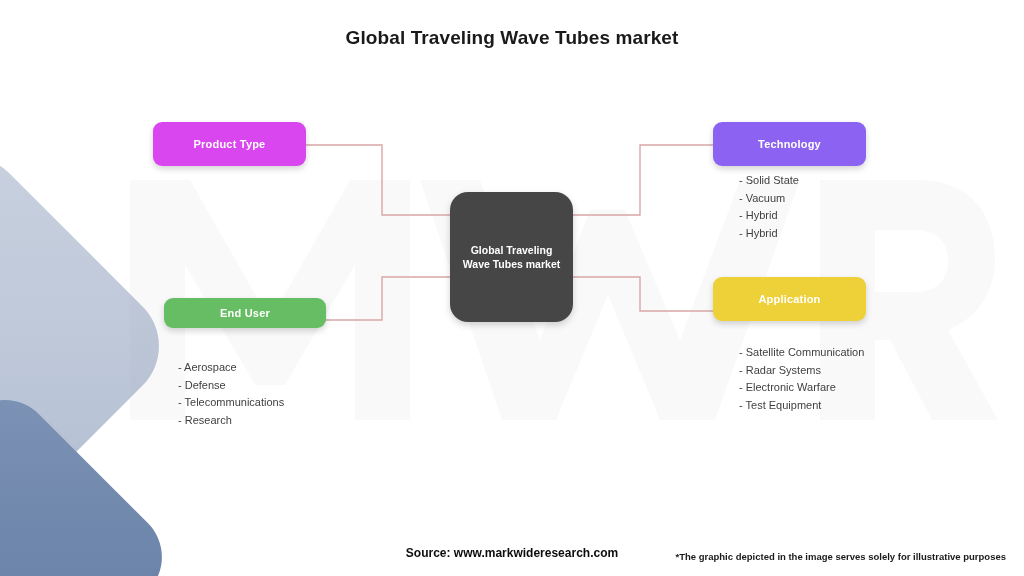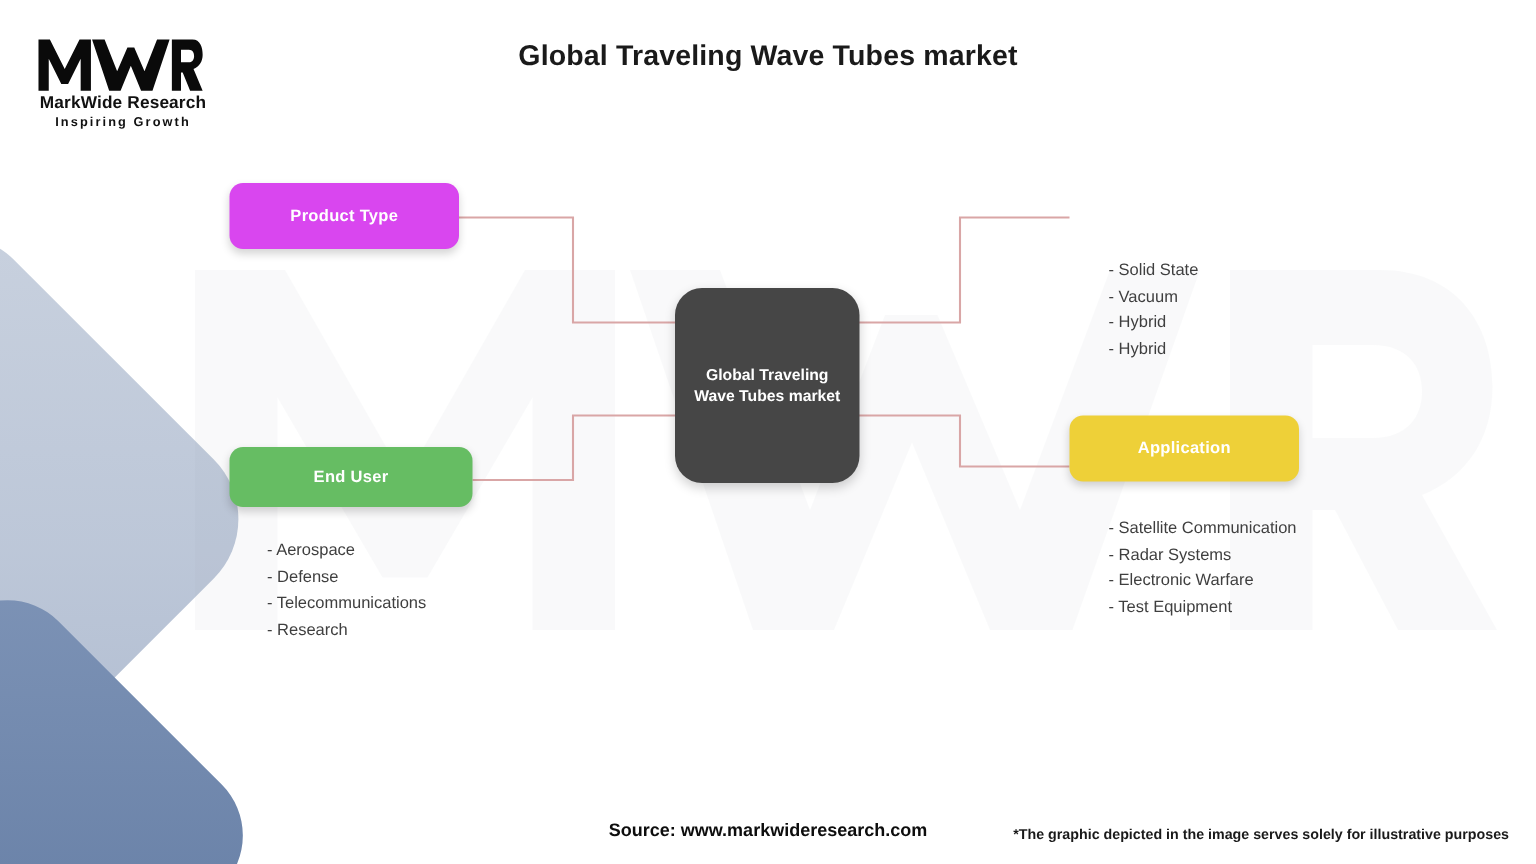--- a/index.html
+++ b/index.html
@@ -138,21 +138,21 @@
   }
   .cat-box-label {
     color: #ffffff;
     font-size: 11px;
     font-weight: bold;
     letter-spacing: 0.2px;
   }
 
   .box-product  { left: 153px; top: 122px; width: 153px; height: 44px; background: #d946ef; }
   .box-tech     { left: 713px; top: 122px; width: 153px; height: 44px; background: #8c62f2; }
-  .box-enduser  { left: 153px; top: 298px; width: 162px; height: 40px; background: #66bd63; }
+  .box-enduser  { left: 164px; top: 298px; width: 162px; height: 30px; background: #66bd63; }
   .box-app      { left: 713px; top: 277px; width: 153px; height: 44px; background: #eed038; }
 
   
   .item-list {
     position: absolute;
     font-size: 11px;
     color: #3f3f3f;
     line-height: 17.5px;
   }
   .item-list div { white-space: nowrap; }
@@ -193,31 +193,20 @@
   <div class="watermark">
     <svg viewBox="0 0 880 260" preserveAspectRatio="none">
       <g fill="#9aa3ad">
         <polygon points="10,250 10,10 70,10 150,150 230,10 290,10 290,250 235,250 235,95 165,215 135,215 65,95 65,250"></polygon>
         <polygon points="300,10 360,10 420,170 470,40 505,40 560,170 620,10 680,10 595,250 540,250 488,125 436,250 382,250"></polygon>
         <path d="M700,10 L800,10 C850,10 875,45 875,88 C875,122 858,148 828,160 L878,250 L812,250 L770,170 L755,170 L755,250 L700,250 Z M755,60 L755,122 L795,122 C818,122 828,108 828,91 C828,74 818,60 795,60 Z"></path>
       </g>
     </svg>
   </div>
 
-  <div class="logo">
-    <svg class="logo-mark" viewBox="0 0 290 100">
-      <g fill="#0a0a0a">
-        <polygon points="2,96 2,6 22,6 48,58 74,6 94,6 94,96 76,96 76,40 54,84 42,84 20,40 20,96"></polygon>
-        <polygon points="96,6 118,6 140,62 158,20 170,20 188,62 210,6 232,6 202,96 182,96 164,52 146,96 126,96"></polygon>
-        <path d="M236,6 L272,6 C286,6 290,20 290,33 C290,45 284,54 274,58 L290,96 L268,96 L255,64 L252,64 L252,96 L236,96 Z M252,24 L252,46 L266,46 C272,46 275,41 275,35 C275,29 272,24 266,24 Z"></path>
-      </g>
-    </svg>
-    <div class="logo-name">MarkWide Research</div>
-    <div class="logo-tag">Inspiring Growth</div>
-  </div>
 
   <div class="title">Global Traveling Wave Tubes market</div>
 
   <svg class="connectors" viewBox="0 0 1024 576">
     <g stroke="#d9a6a6" stroke-width="1.4" fill="none">
 
       <path d="M306,145 L382,145 L382,215 L452,215"></path>
 
       <path d="M713,145 L640,145 L640,215 L572,215"></path>
 
@@ -228,20 +217,23 @@
   </svg>
 
   <div class="center-node">
     <div class="center-node-label">Global Traveling Wave Tubes market</div>
   </div>
 
   <div class="cat-box box-product">
     <div class="cat-box-label">Product Type</div>
   </div>
 
+  <div class="cat-box box-tech">
+    <div class="cat-box-label">Technology</div>
+  </div>
   <div class="item-list list-tech">
     <div>- Solid State</div>
     <div>- Vacuum</div>
     <div>- Hybrid</div>
     <div>- Hybrid</div>
   </div>
 
   <div class="cat-box box-enduser">
     <div class="cat-box-label">End User</div>
   </div>

